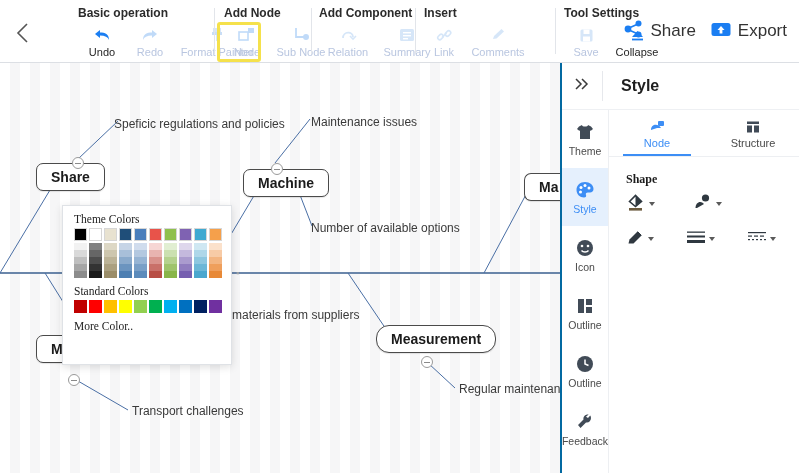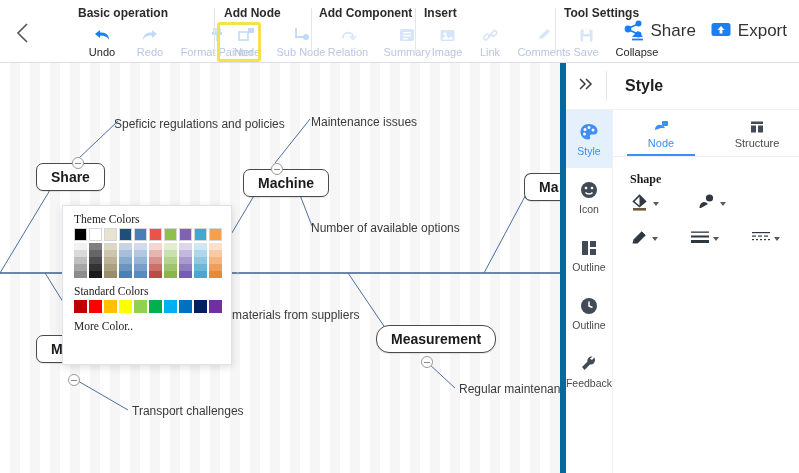--- a/index.html
+++ b/index.html
@@ -88,21 +88,21 @@
     display:flex; align-items:center; justify-content:center;
     cursor:pointer; z-index:5;
   }
   .collapse-dot i {
     display:block; width:6px; height:1px; background:#8a8a8a;
   }
 
   
   #rightpanel {
     position:absolute; left:560px; top:63px; width:239px; height:410px;
-    background:#ffffff; border-left:6px solid #0369a1;text-align:right;
+    background:#ffffff; border-left:2px solid #0369a1;text-align:right;
   }
   #panel-head {
     position:absolute; left:0; top:0; width:239px; height:47px;
     background:#ffffff; display:flex; align-items:center;
     border-bottom:1px solid #eef0f3;
   }
   .expand-btn {
     width:40px; height:46px; display:flex; align-items:center; justify-content:center;
     font-size:18px; color:#3b3b3b; cursor:pointer;
   }
@@ -274,30 +274,20 @@
         <span class="lbl">Summary</span>
       </div>
     </div>
   </div>
 
   <div class="grp-sep" style="left:415px"></div>
 
   <div class="group" style="left:424px;">
     <div class="group-title">Insert</div>
     <div class="group-items">
-      <div class="tool disabled" style="width:46px">
-        <span class="ic">
-          <svg width="17" height="15" viewBox="0 0 17 15">
-              <rect x="1.5" y="2" width="14" height="11" rx="1.5" fill="#9ec5f0"></rect>
-              <circle cx="6" cy="6" r="1.6" fill="#fff"></circle>
-              <path d="M3 11.5 L7 7.5 L10 10.5 L12 8.5 L14.5 11.5 Z" fill="#fff"></path>
-            </svg>
-        </span>
-        <span class="lbl">Image</span>
-      </div>
       <div class="tool disabled" style="width:40px">
         <span class="ic">
           <svg width="17" height="15" viewBox="0 0 17 15">
               <path d="M6 9.5 L10.5 5" stroke="#9ec5f0" stroke-width="1.6" fill="none"></path>
               <rect x="1.5" y="7" width="6" height="4" rx="2" transform="rotate(-45 4.5 9)" fill="none" stroke="#9ec5f0" stroke-width="1.6"></rect>
               <rect x="9" y="3.5" width="6" height="4" rx="2" transform="rotate(-45 12 5.5)" fill="none" stroke="#9ec5f0" stroke-width="1.6"></rect>
             </svg>
         </span>
         <span class="lbl">Link</span>
       </div>
@@ -422,20 +412,28 @@
         <svg width="20" height="16" viewBox="0 0 20 16">
             <path d="M4 3 L9 8 L4 13 M10 3 L15 8 L10 13" fill="none" stroke="#3b3b3b" stroke-width="1.5"></path>
           </svg>
       </span>
     </div>
     <div class="panel-vsep"></div>
     <div class="panel-title">Style</div>
   </div>
 
   <div id="sidetabs">
+    <div class="side-item">
+      <span class="si-ic">
+        <svg width="20" height="18" viewBox="0 0 20 18">
+            <path d="M7 2 L4 3.5 L2 6 L4.5 8 L5 7 L5 16 L15 16 L15 7 L15.5 8 L18 6 L16 3.5 L13 2 C13 4 7 4 7 2 Z" fill="#414b57"></path>
+          </svg>
+      </span>
+      <span class="si-lb">Theme</span>
+    </div>
     <div class="side-item active">
       <span class="si-ic">
         <svg width="20" height="18" viewBox="0 0 20 18">
             <path d="M10 1 C5 1 1.5 4.5 1.5 9 C1.5 13.5 5 16.5 9 16.5 C11 16.5 11.5 15 11 14 C10.3 12.7 11.2 11.5 12.8 11.5 L15 11.5 C17 11.5 18.5 10 18.5 8 C18.5 4 14.8 1 10 1 Z" fill="#3d8ef5"></path>
             <circle cx="6" cy="6.5" r="1.5" fill="#fff"></circle>
             <circle cx="10" cy="4.5" r="1.5" fill="#fff"></circle>
             <circle cx="14" cy="7" r="1.5" fill="#fff"></circle>
             <circle cx="5.5" cy="11" r="1.5" fill="#fff"></circle>
           </svg>
       </span>

